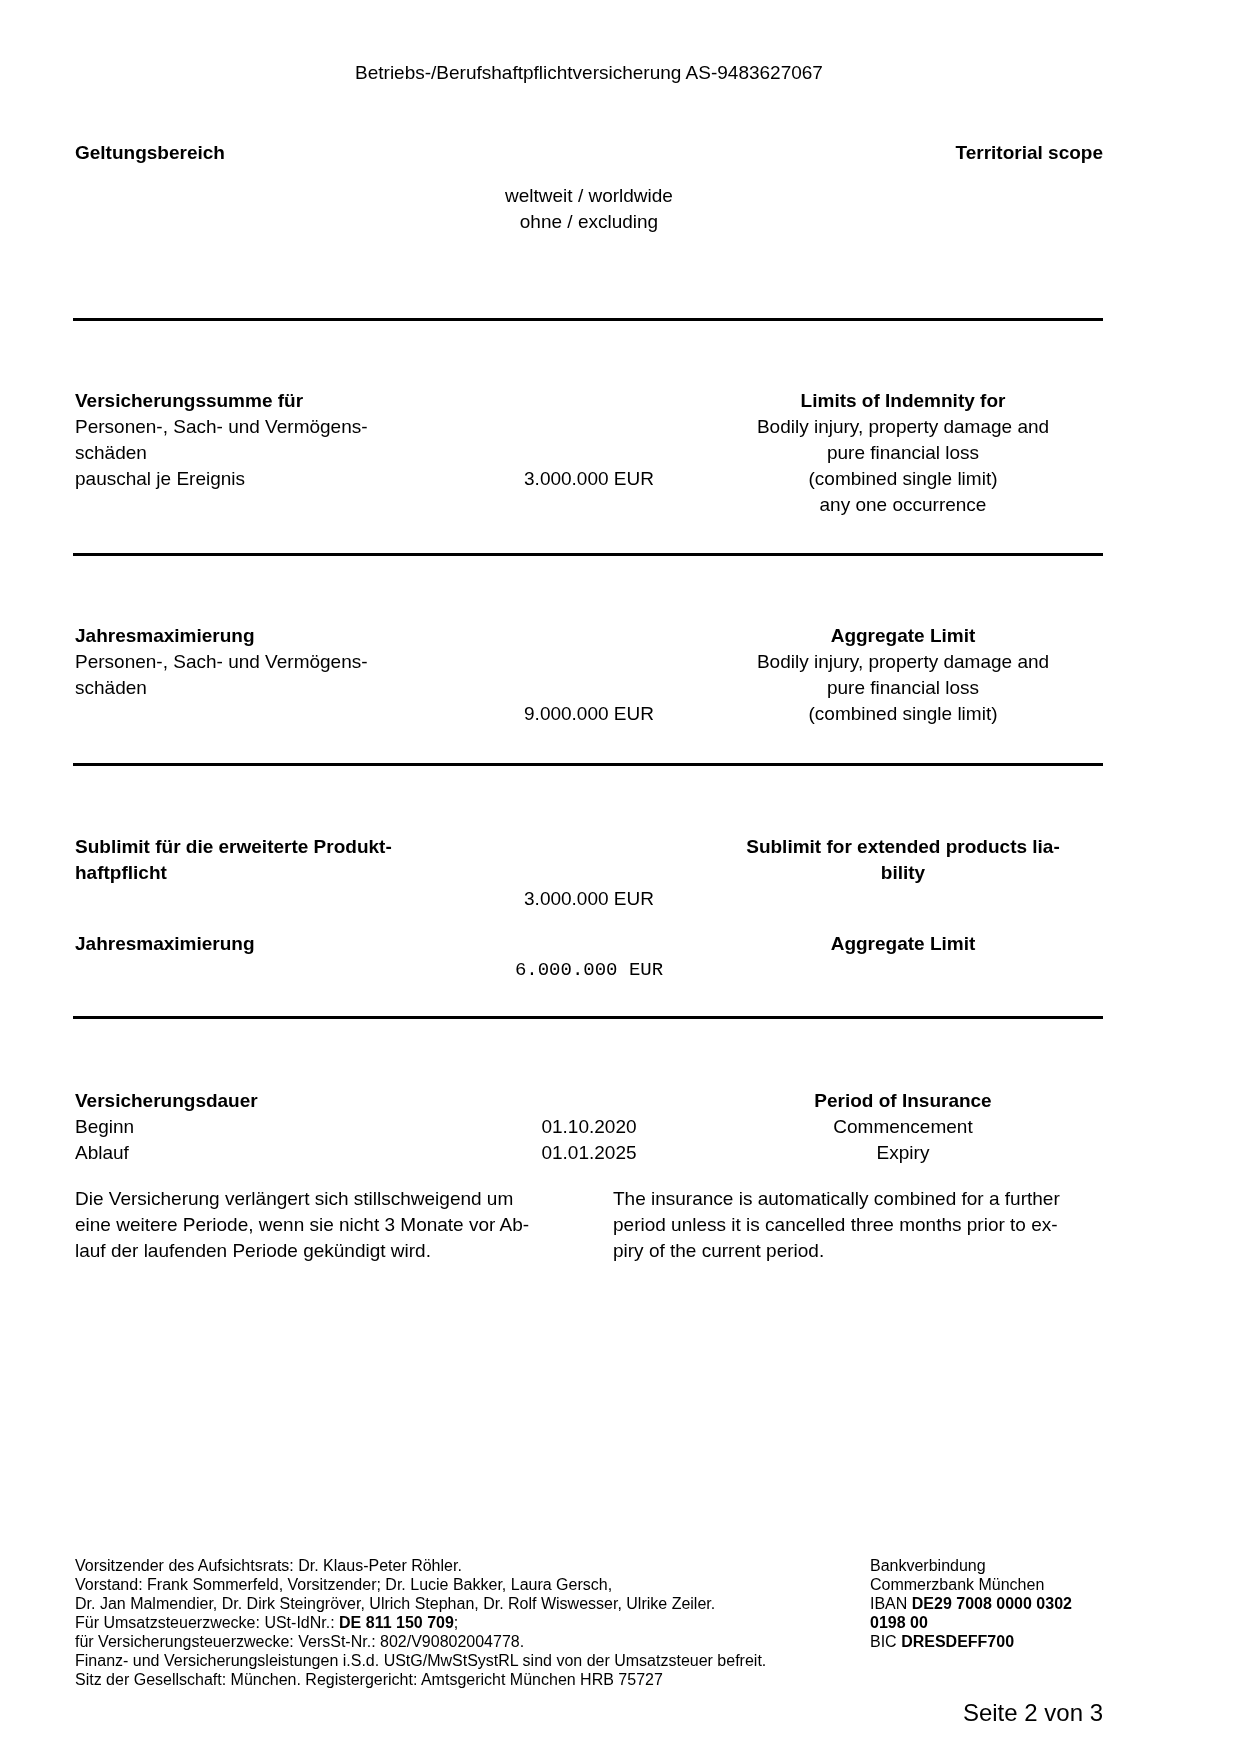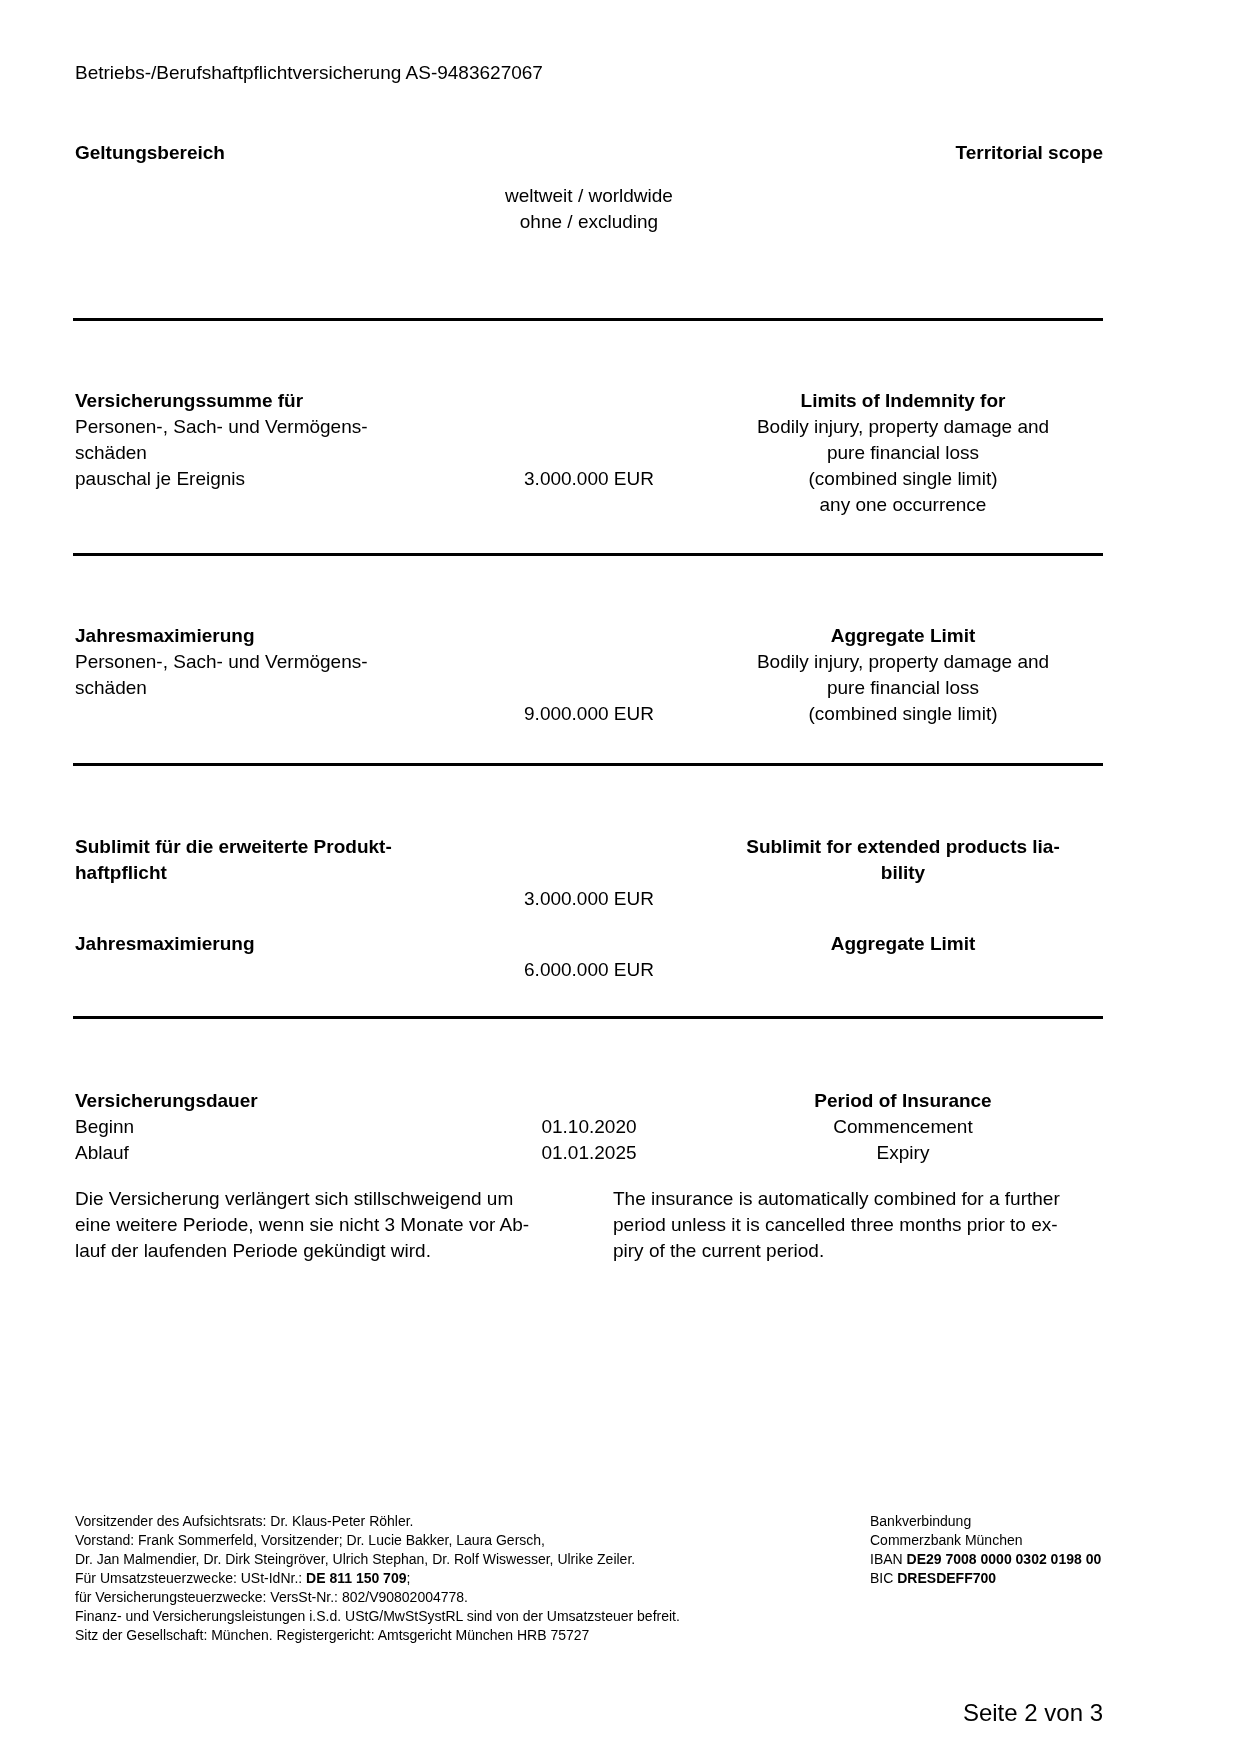--- a/index.html
+++ b/index.html
@@ -10,21 +10,21 @@
     font-family: "Liberation Sans", sans-serif;
     font-size: 19px;
     line-height: 26px;
     position: relative;
     box-sizing: border-box;
   }
   * { box-sizing: border-box; }
 
   .abs { position: absolute; left: 75px; right: 138px; }
 
-  .doc-ref { top: 60px; }
+  .doc-ref { top: 60px; text-align: center; }
 
   .rule {
     position: absolute; left: 73px; right: 138px;
     border-top: 3px solid #000000;
   }
 
   .heading-row { display: flex; justify-content: space-between; }
   .bold { font-weight: bold; }
 
   .center-lines { text-align: center; }
@@ -42,25 +42,25 @@
   .sec-aggregate { top: 623px; }
   .rule-3 { top: 763px; }
   .sec-sublimit { top: 834px; }
   .sublimit-aggregate { margin-top: 19px; }
   .rule-4 { top: 1016px; }
   .sec-period { top: 1088px; }
   .sec-notes { top: 1186px; display: grid; grid-template-columns: 538px 1fr; }
 
   .pad-3-lines { padding-top: 78px; }
   .pad-2-lines { padding-top: 52px; }
-  .pad-1-line  { padding-top: 26px; }
+  .pad-1-line  { padding-top: 26px; font-family: Liberation Mono, monospace; }
 
   .footer {
-    top: 1512px;
-    font-size: 14px;
+    top: 1556px;
+    font-size: 16px;
     line-height: 19px;
     display: grid;
     grid-template-columns: 795px 1fr;
   }
   .fbold { font-weight: bold; }
 
   .page-num {
     top: 1700px;
     text-align: right;
     font-size: 24px;

